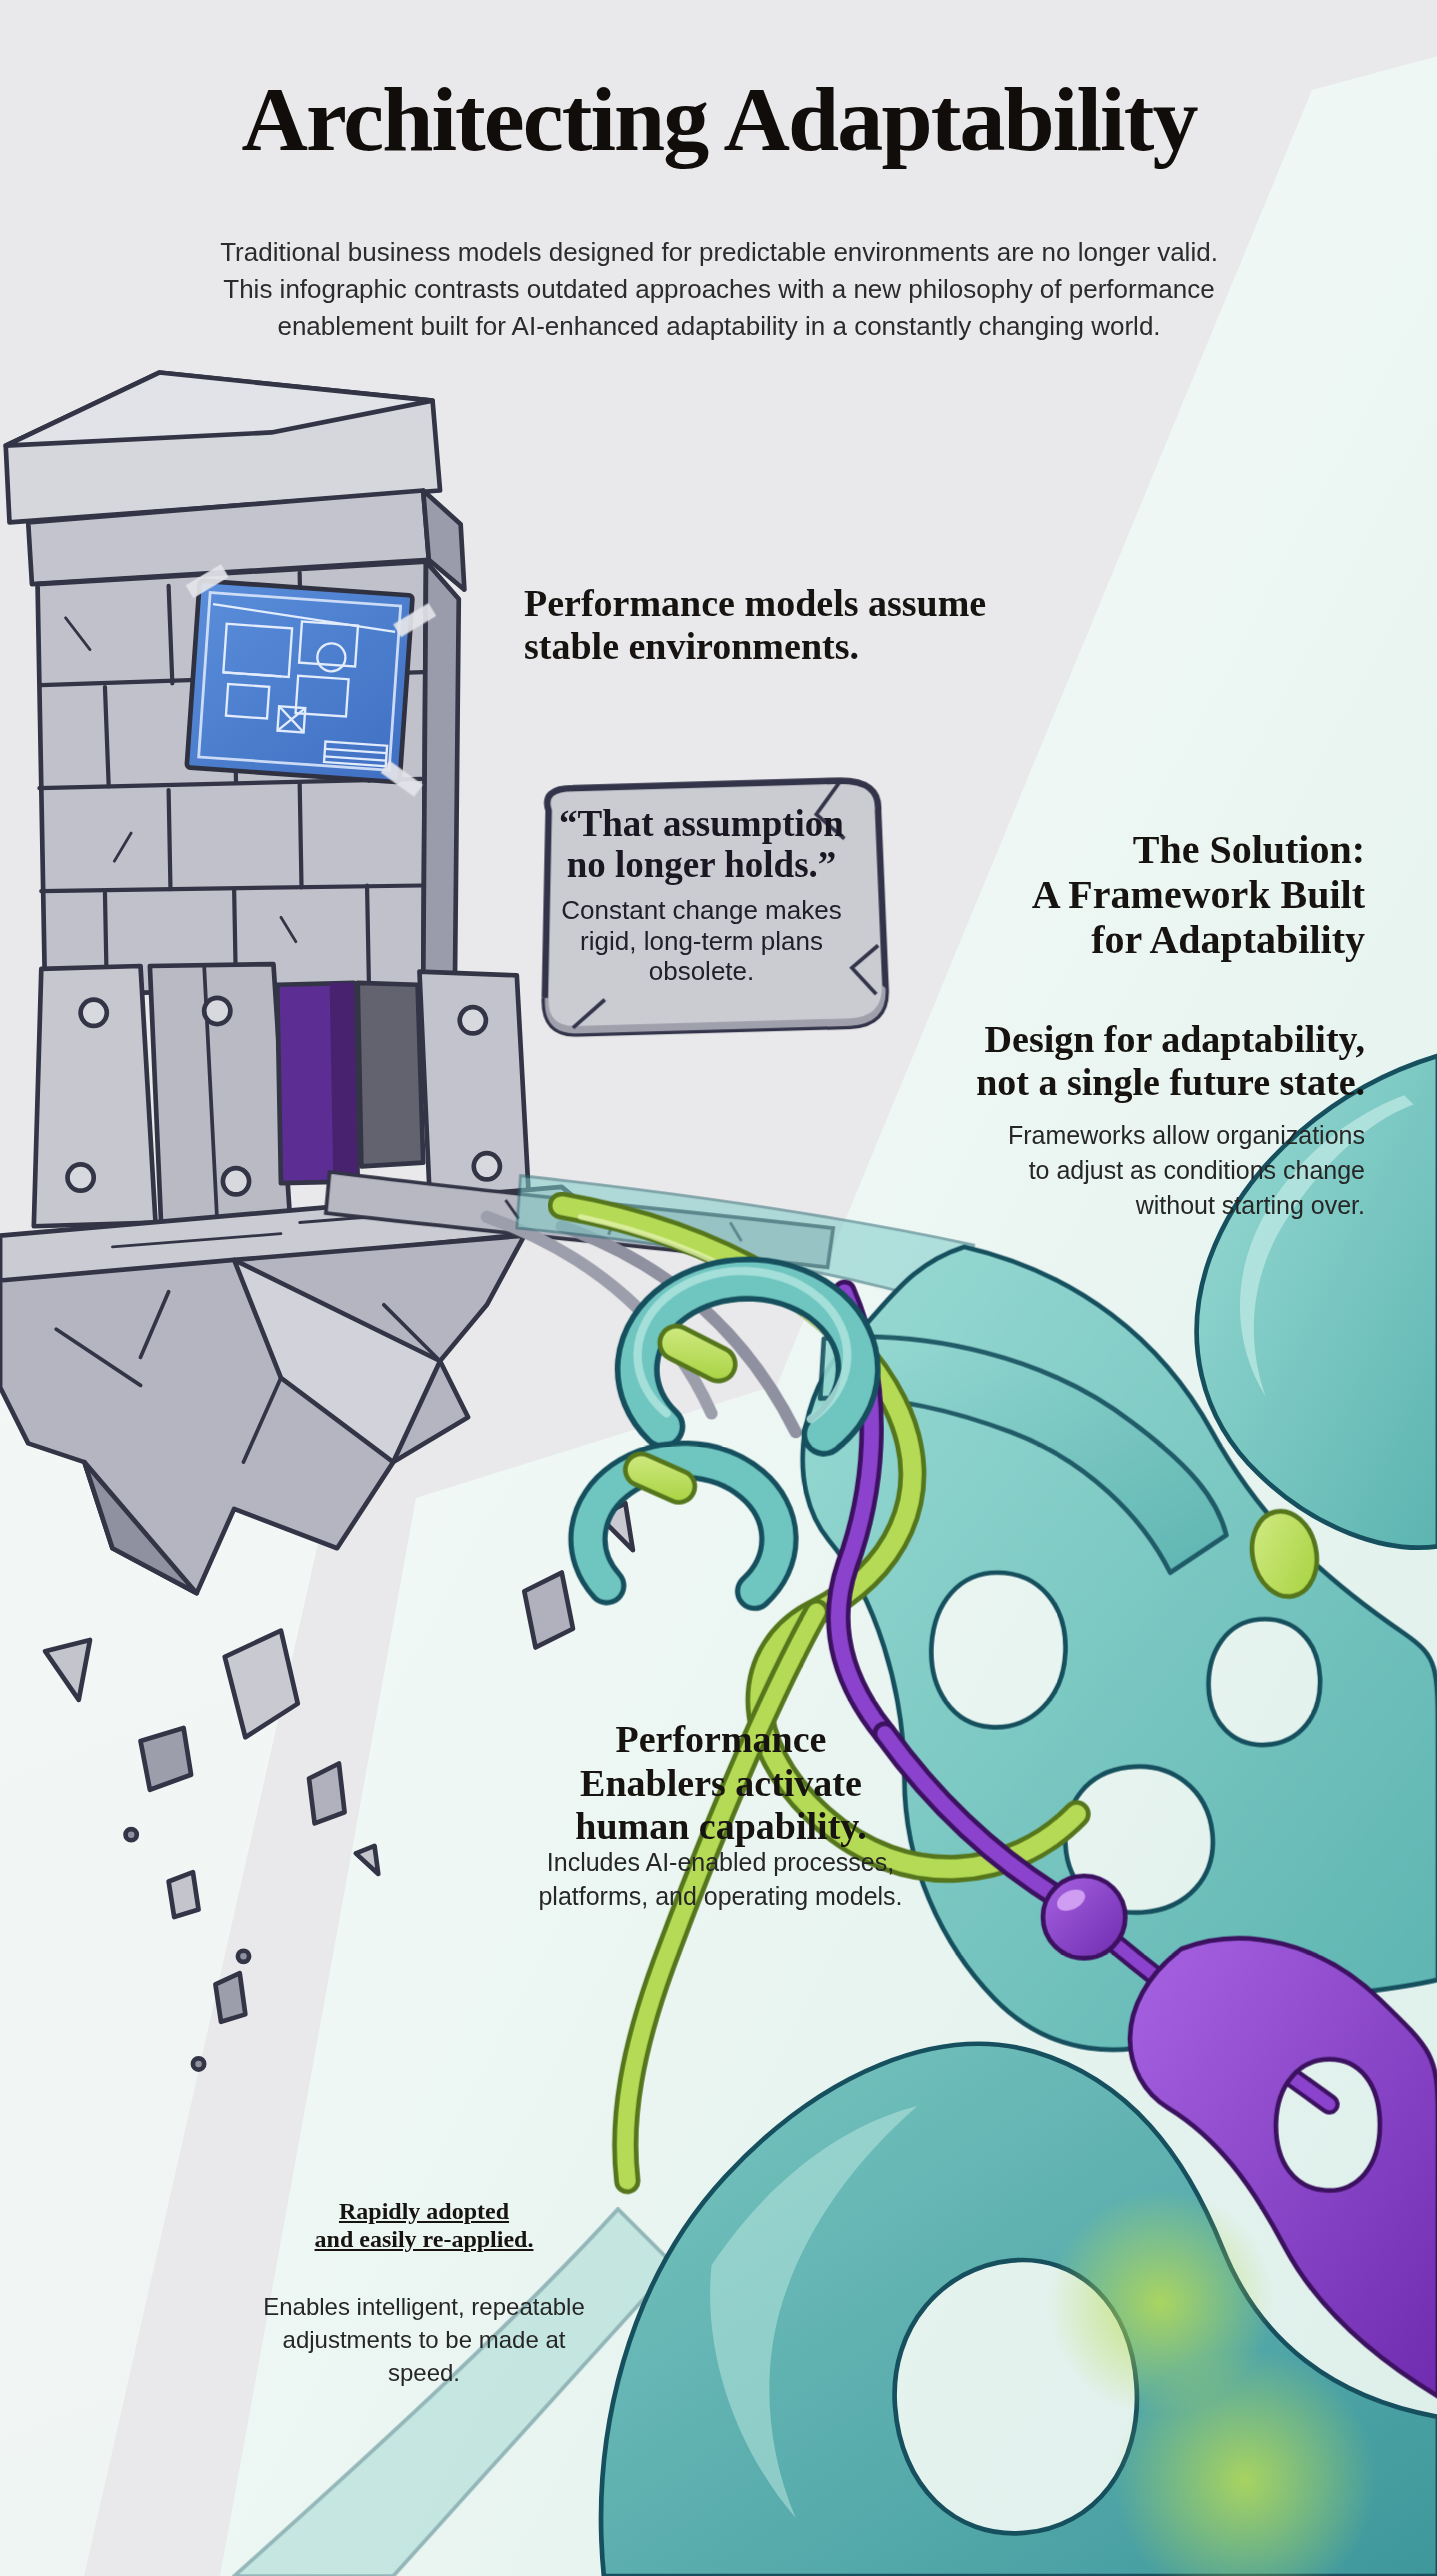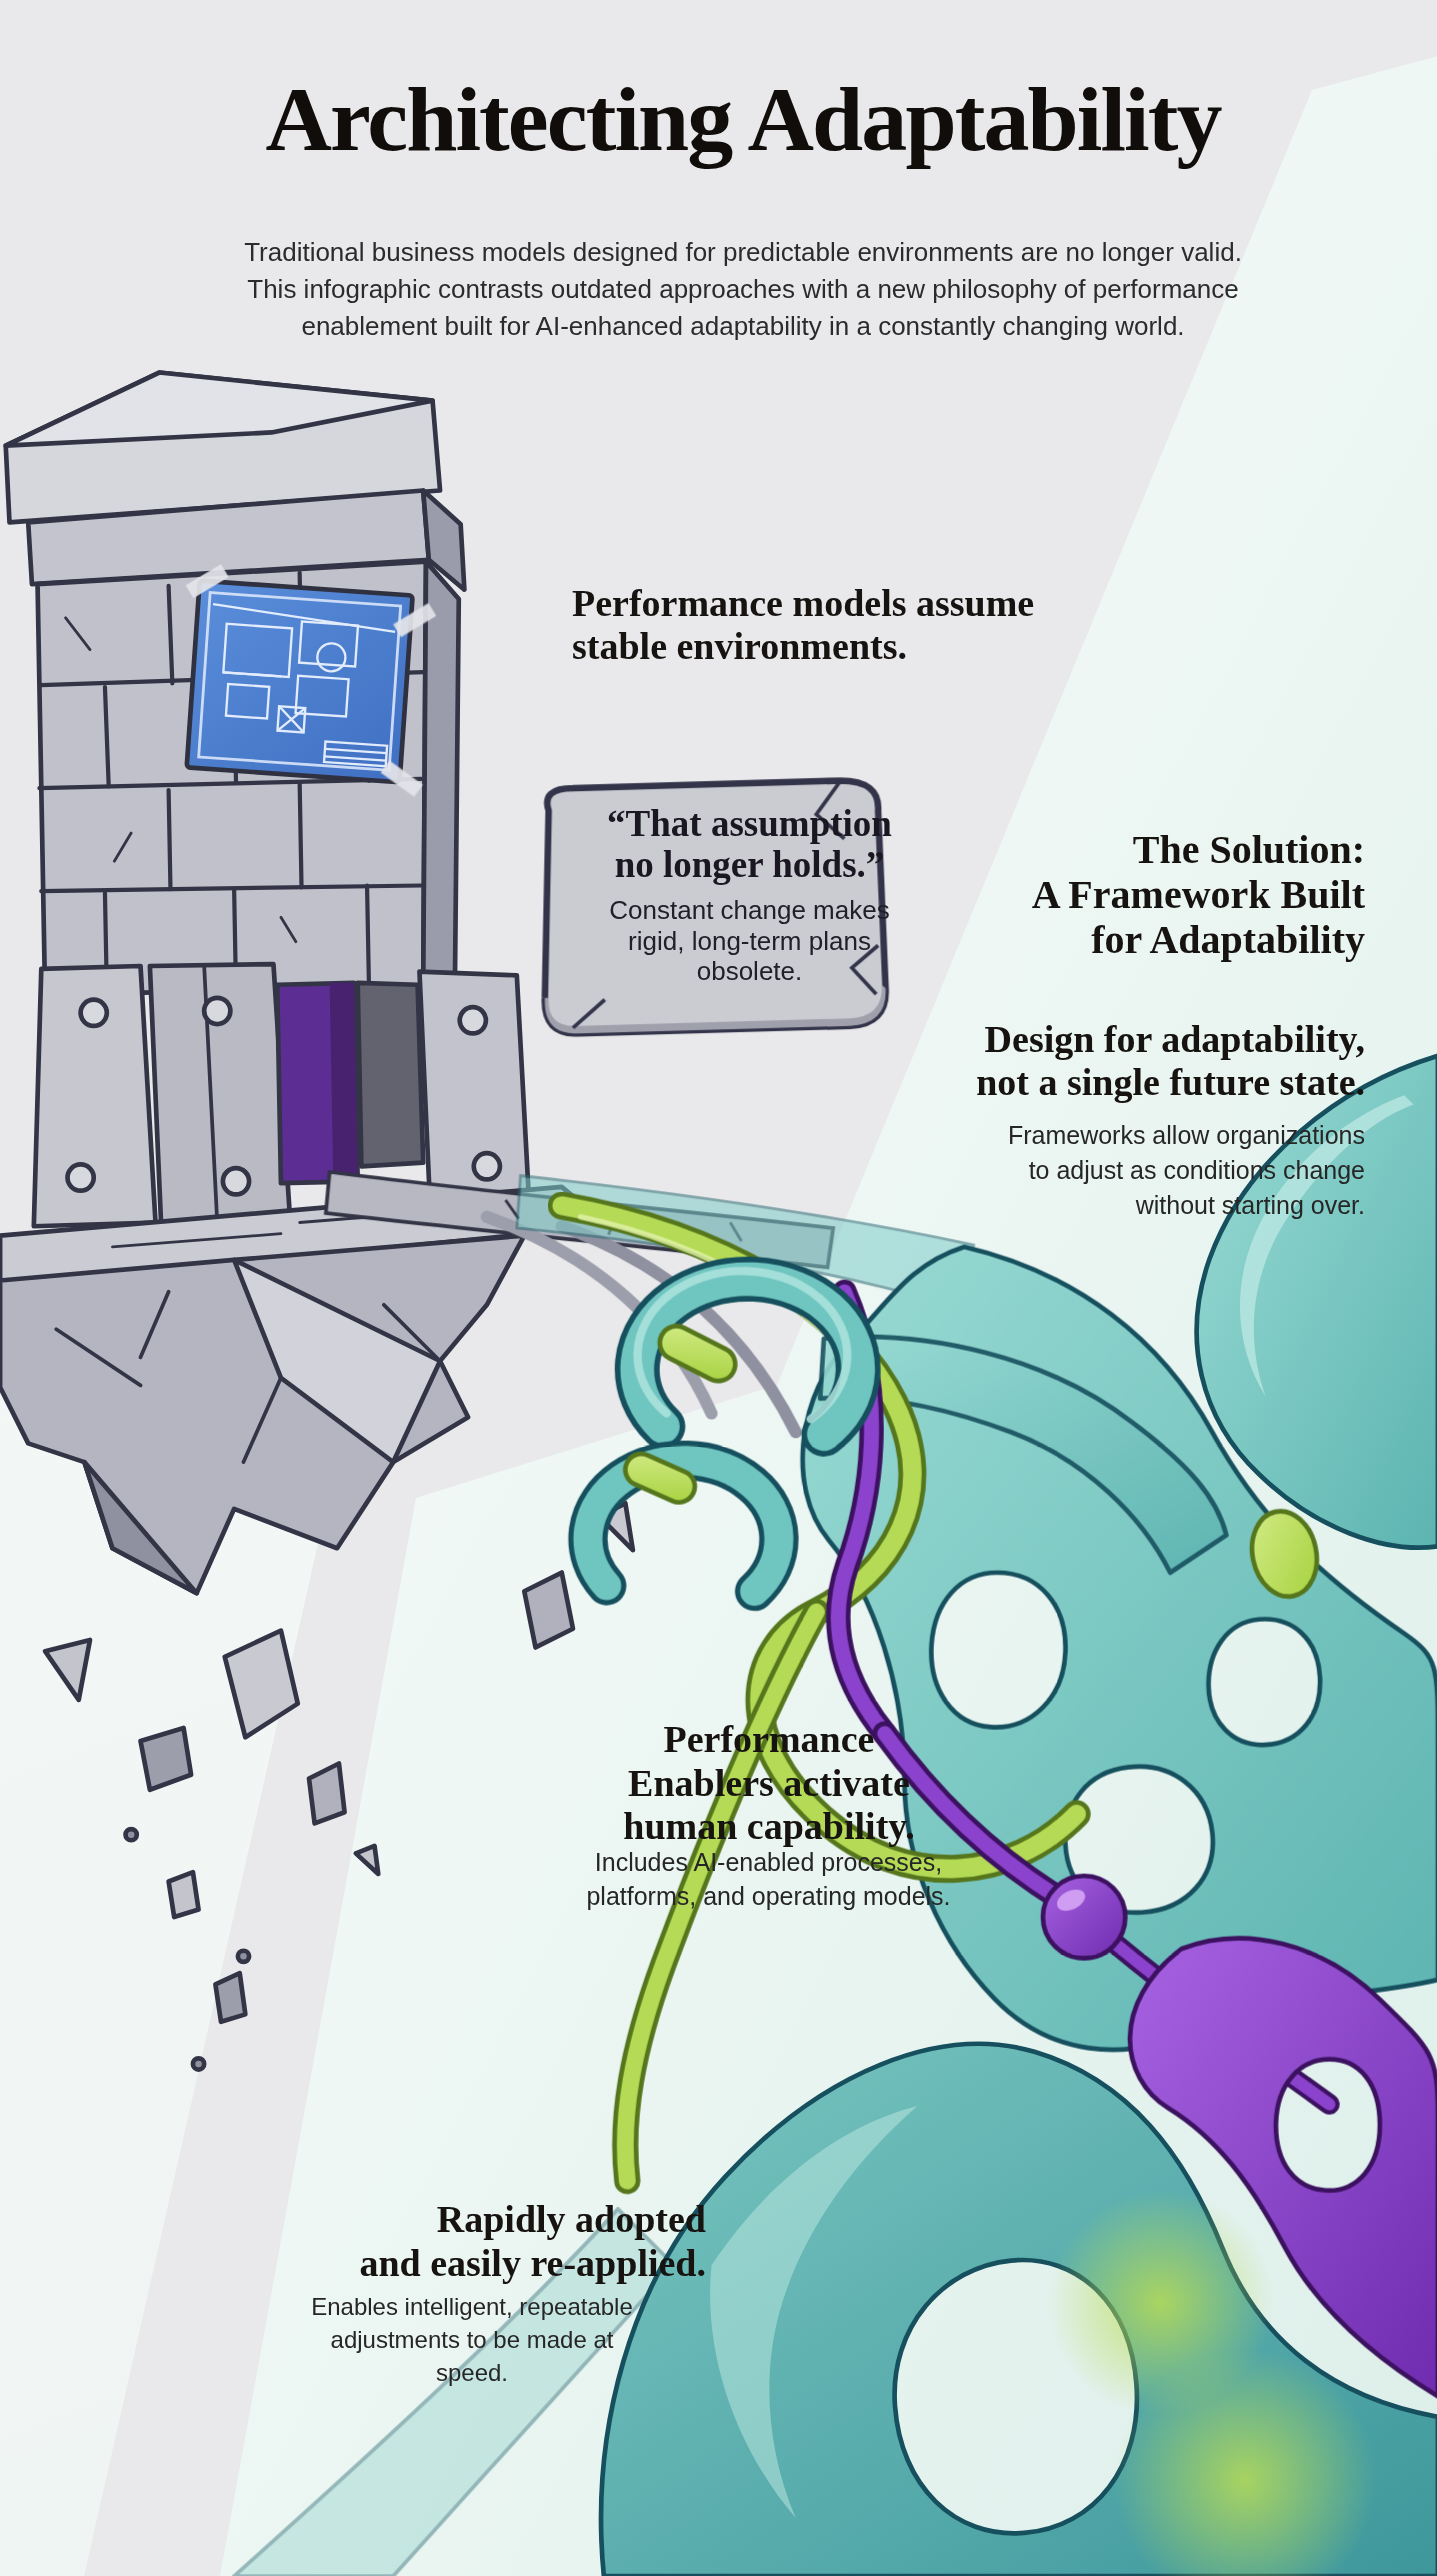--- a/index.html
+++ b/index.html
@@ -6,37 +6,37 @@
   body{width:1438px;height:2576px;position:relative;overflow:hidden;
        background:#e9e9eb;font-family:"Liberation Sans",sans-serif;}
   .layer{position:absolute;inset:0;}
   
   .wedge-main{position:absolute;inset:0;
     background:linear-gradient(118deg,#fbfdfd 10%,#f0f8f5 45%,#ddefea 100%);
     clip-path:polygon(1438px 56px,1312px 90px,777px 1385px,416px 1498px,220px 2576px,1438px 2576px);}
   .wedge-left{position:absolute;inset:0;background:linear-gradient(160deg,#f7f9f9,#eef4f2);
     clip-path:polygon(0 1339px,337px 1460px,84px 2576px,0 2576px);}
   svg{position:absolute;left:0;top:0;}
-  .txt{position:absolute;white-space:pre-line;padding-left:48px;}
+  .txt{position:absolute;white-space:pre-line;}
   .serif{font-family:"Liberation Serif",serif;font-weight:700;color:#171310;}
   .sans{font-family:"Liberation Sans",sans-serif;color:#262626;}
   .title{left:0;right:0;top:71px;text-align:center;font-size:92px;line-height:1.05;
          letter-spacing:-1.9px;color:#100d0b;}
   .intro{left:0;right:0;top:234px;text-align:center;font-size:26px;line-height:1.43;color:#2b2b2b;}
   .problem-heading{left:524px;top:435px;font-size:40px;line-height:1.13;}
   .problem-point-title{left:524px;top:582px;font-size:38px;line-height:1.13;}
   .problem-point-body{left:524px;top:670px;font-size:25px;line-height:1.35;}
   .tablet-quote{left:517px;top:803px;width:369px;text-align:center;font-size:37px;line-height:1.12;color:#1a1722;font-family:Liberation Serif, serif;}
   .tablet-caption{left:517px;top:895px;width:369px;text-align:center;font-size:26px;line-height:1.18;color:#20202a;}
   .solution-heading{right:73px;top:827px;text-align:right;font-size:40px;line-height:1.13;}
   .solution-point-title{right:73px;top:1018px;text-align:right;font-size:38px;line-height:1.13;}
   .solution-point-body{right:73px;top:1118px;text-align:right;font-size:25px;line-height:1.4;}
   .enabler-title{left:487px;top:1718px;width:468px;text-align:center;font-size:38px;line-height:1.15;}
   .enabler-body{left:468px;top:1846px;width:505px;text-align:center;font-size:25px;line-height:1.35;}
-  .adoption-title{left:190px;top:2198px;width:468px;text-align:right;font-size:38px;line-height:1.15;}
+  .adoption-title{left:190px;top:2198px;width:468px;text-align:center;font-size:24px;line-height:1.15;text-decoration:underline;}
   .adoption-body{left:218px;top:2290px;width:412px;text-align:center;font-size:24px;line-height:1.38;}
 </style>
 </head>
 <body>
 
 <div class="wedge-main"></div>
 <div class="wedge-left"></div>
 
 <svg width="1438" height="2576" viewBox="0 0 1536 2752">
   <defs>

